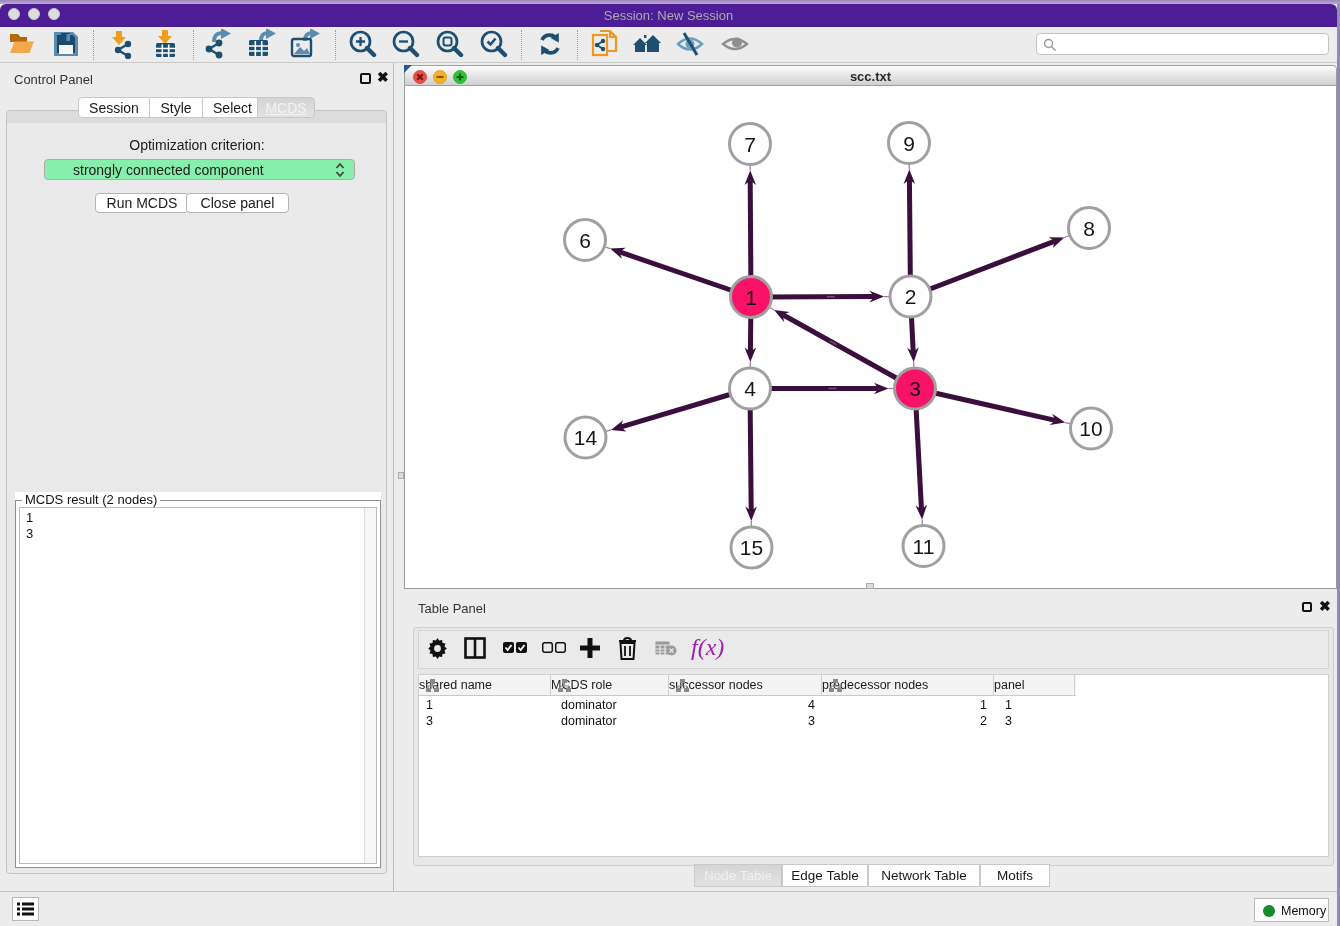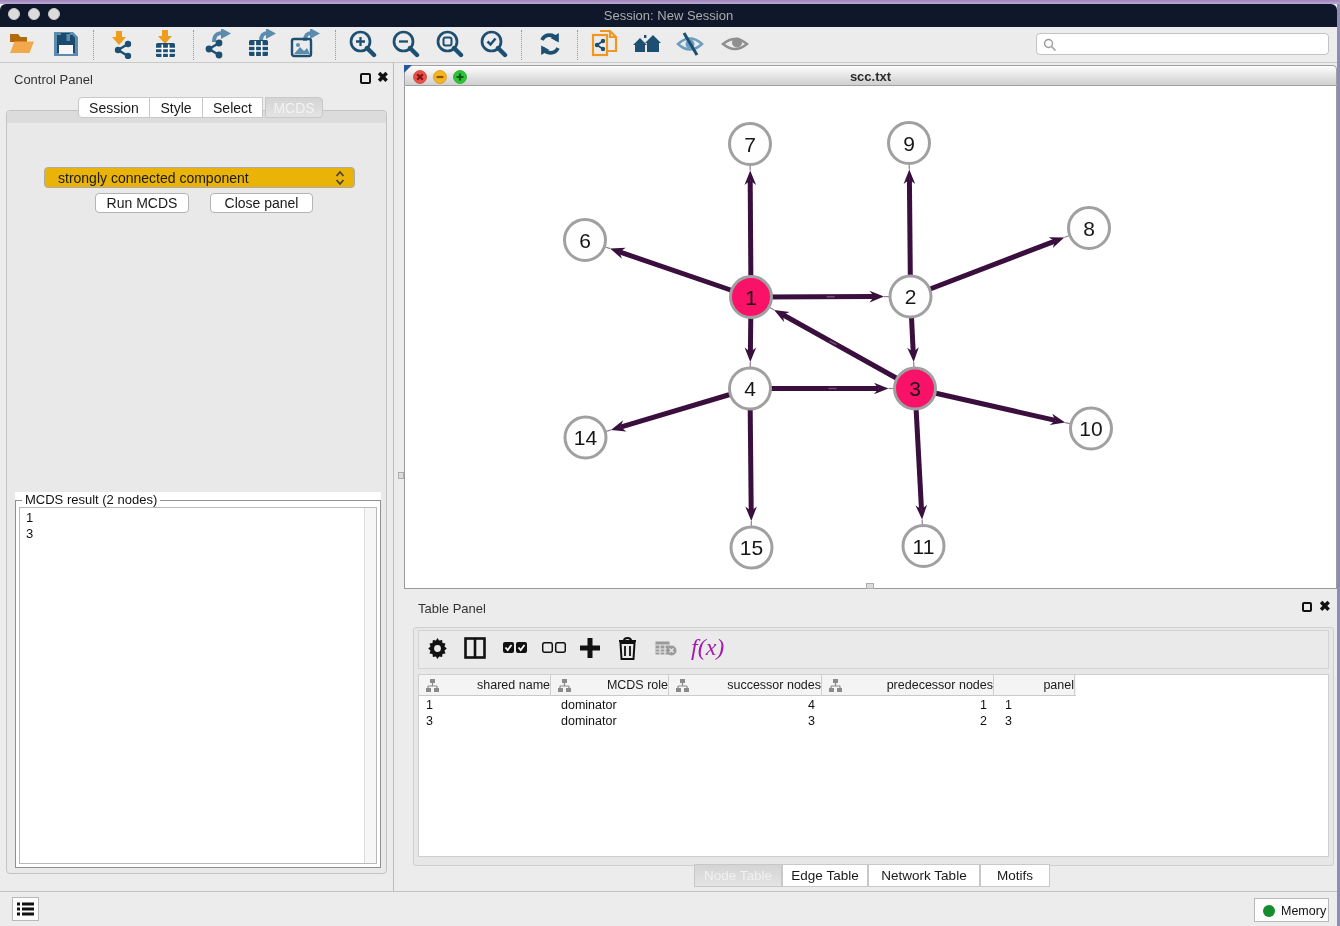--- a/index.html
+++ b/index.html
@@ -5,68 +5,68 @@
 * { margin:0; padding:0; box-sizing:border-box; }
 html,body { width:1340px; height:926px; overflow:hidden; }
 body { font-family:"Liberation Sans", sans-serif; background:#ececec; position:relative; }
 .abs { position:absolute; }
 
 
 #topstrip { left:0; top:0; width:1340px; height:4px; background:linear-gradient(#9d85bb,#bca9d3); }
 #rightstrip { right:0; top:4px; width:3px; height:922px; background:#8f8cb6; }
 
 
-#titlebar { left:0; top:4px; width:1337px; height:23px; background:#0f172a; border-top-right-radius:6px; border-top-left-radius:6px; }
+#titlebar { left:0; top:4px; width:1337px; height:23px; background:#4c1d95; border-top-right-radius:6px; border-top-left-radius:6px; }
 .tl-dot { position:absolute; top:4px; width:12px; height:12px; border-radius:50%; background:#dcdcdc; border:1px solid #c6c6c6; }
 #wintitle { position:absolute; top:4px; left:0; width:100%; text-align:center; font-size:13px; color:#ababab; }
 
 
 #toolbar { left:0; top:27px; width:1337px; height:36px; background:#ececec; border-bottom:1px solid #c9c9c9; }
 .tbsep { position:absolute; top:3px; height:30px; width:0; border-left:1px dotted #999; }
 .tbicon { position:absolute; top:2px; }
 #searchbox { position:absolute; left:1036px; top:6px; width:293px; height:22px; background:#fff; border:1px solid #c4c4c4; border-radius:4px; }
 
 
 #cpanel { left:0; top:63px; width:394px; height:828px; background:#ececec; border-right:1px solid #bdbdbd; }
 #cp-title { position:absolute; left:14px; top:9px; font-size:13px; color:#333; }
 #cp-float { position:absolute; left:360px; top:10px; width:11px; height:11px; border:2px solid #111; border-radius:2px; }
 #cp-close { position:absolute; left:377px; top:6px; font-size:14px; font-weight:bold; color:#111; }
 #cp-tabpanel { position:absolute; left:6px; top:47px; width:381px; height:764px; background:#e9e9e9; border:1px solid #c3c3c3; border-radius:4px; }
 #cp-tabpanel::before { content:""; position:absolute; left:0; top:0; width:100%; height:12px; background:#dcdcdc; border-radius:4px 4px 0 0; }
 .cptab { position:absolute; top:34px; height:21px; font-size:14px; color:#1a1a1a; background:#fff; border:1px solid #c8c8c8; text-align:center; line-height:20px; z-index:5; }
 #tab-network { left:78px; width:72px; border-radius:4px 0 0 4px; }
 #tab-style { left:150px; width:53px; border-left:none; }
 #tab-select { left:203px; width:60px; border-left:none; }
-#tab-mcds { left:265px; width:58px; background:linear-gradient(#d4d4d4,#e3e3e3); color:#f3f3f3; border-radius:0 4px 4px 0; }
+#tab-mcds { left:257px; width:58px; background:linear-gradient(#d4d4d4,#e3e3e3); color:#f3f3f3; border-radius:0 4px 4px 0;text-decoration:underline; }
 #opt-label { position:absolute; left:0; top:74px; width:394px; text-align:center; font-size:14px; color:#1a1a1a; }
-#opt-select { position:absolute; left:44px; top:104px; width:311px; height:21px; background:#eab308; border:1px solid #ababab; border-radius:4px; font-size:14px; color:#1a1a1a; line-height:21px; padding-left:13px; }
+#opt-select { position:absolute; left:44px; top:96px; width:311px; height:21px; background:#86efac; border:1px solid #ababab; border-radius:4px; font-size:14px; color:#1a1a1a; line-height:21px; padding-left:28px; }
 .btn { position:absolute; top:130px; height:20px; background:#fff; border:1px solid #b4b4b4; border-radius:4px; font-size:14px; color:#1a1a1a; text-align:center; line-height:19px; }
 #btn-run { left:95px; width:94px; }
-#btn-close { left:210px; width:103px; }
+#btn-close { left:186px; width:103px; }
 #mcds-box { position:absolute; left:15px; top:429px; width:366px; height:376px; background:#fff; }
 #mcds-border { position:absolute; left:0px; top:8px; width:366px; height:368px; border:1px solid #8f8f8f; }
 #mcds-title { position:absolute; left:7px; top:0px; background:#fff; padding:0 3px; font-size:13px; color:#111; }
 #mcds-inner { position:absolute; left:4px; top:15px; width:358px; height:357px; border:1px solid #b9b9b9; background:#fff; font-size:13px; color:#111; padding:2px 0 0 6px; line-height:16px; }
 #mcds-scroll { position:absolute; right:5px; top:16px; width:12px; height:355px; background:#f6f6f6; border-left:1px solid #ddd; }
 
 
 #netwin { left:404px; top:65px; width:933px; height:524px; }
 #net-titlebar { position:absolute; left:0; top:0; width:933px; height:21px; background:linear-gradient(#fdfdfd,#cfcfcf); border:1px solid #a0a0a0; border-radius:4px 4px 0 0; }
 #net-title { position:absolute; top:3px; left:0; width:100%; text-align:center; font-size:13px; font-weight:bold; color:#2b2b2b; }
 #net-canvas { position:absolute; left:0; top:21px; width:933px; height:503px; background:#fff; border:1px solid #9a9a9a; border-top:none; }
 
 
 #tpanel { left:404px; top:594px; width:933px; height:297px; background:#ececec; }
 #tp-title { position:absolute; left:14px; top:7px; font-size:13px; color:#333; }
 #tp-float { position:absolute; left:898px; top:8px; width:10px; height:10px; border:2px solid #111; border-radius:2px; }
 #tp-close { position:absolute; left:915px; top:4px; font-size:14px; font-weight:bold; color:#111; }
 #tp-toolbar { position:absolute; left:14px; top:36px; width:911px; height:39px; background:#eaeaea; border:1px solid #d4d4d4; }
 #tp-table { position:absolute; left:14px; top:80px; width:911px; height:183px; background:#fff; border:1px solid #cfcfcf; }
 #tp-thead { position:absolute; left:0; top:0; width:657px; height:21px; background:#f4f4f4; border-bottom:1px solid #c9c9c9; }
-.th { position:absolute; top:0; height:21px; border-right:1px solid #cfcfcf; font-size:12.5px; color:#1a1a1a; text-align:right; line-height:21px; }
+.th { position:absolute; top:0; height:21px; border-right:1px solid #cfcfcf; font-size:12.5px; color:#1a1a1a; text-align:left; line-height:21px; }
 .trow { position:absolute; left:0; width:911px; height:16px; font-size:12.5px; color:#111; }
 .td { position:absolute; top:0; height:16px; line-height:16px; }
 .hicon { position:absolute; top:4px; }
 
 .btab { position:absolute; top:270px; height:23px; background:#fff; border:1px solid #c8c8c8; font-size:13.5px; color:#1a1a1a; text-align:center; line-height:21px; }
 
 
 #statusbar { left:0; top:891px; width:1337px; height:35px; background:#ececec; border-top:1px solid #c2c2c2; }
 #sb-list { position:absolute; left:12px; top:5px; width:27px; height:24px; background:#fdfdfd; border:1px solid #b9b9b9; }
 #sb-mem { position:absolute; left:1254px; top:6px; width:75px; height:24px; background:#fdfdfd; border:1px solid #b9b9b9; font-size:12.5px; color:#111; }
@@ -216,20 +216,21 @@
 
 <div class="abs" id="cpanel">
   <div id="cp-title">Control Panel</div>
   <div id="cp-float"></div>
   <div id="cp-close">✖</div>
   <div id="cp-tabpanel"></div>
   <div class="cptab" id="tab-network">Session</div>
   <div class="cptab" id="tab-style">Style</div>
   <div class="cptab" id="tab-select">Select</div>
   <div class="cptab" id="tab-mcds">MCDS</div>
+  <div id="opt-label">Optimization criterion:</div>
   <div id="opt-select">strongly connected component
     <svg width="12" height="16" style="position:absolute;right:8px;top:2px;" viewBox="0 0 12 16">
       <path d="M2.5 6 L6 2 L9.5 6" fill="none" stroke="#444" stroke-width="1.8"></path>
       <path d="M2.5 10 L6 14 L9.5 10" fill="none" stroke="#444" stroke-width="1.8"></path>
     </svg>
   </div>
   <div class="btn" id="btn-run">Run MCDS</div>
   <div class="btn" id="btn-close">Close panel</div>
   <div id="mcds-box">
     <div id="mcds-border"></div>

